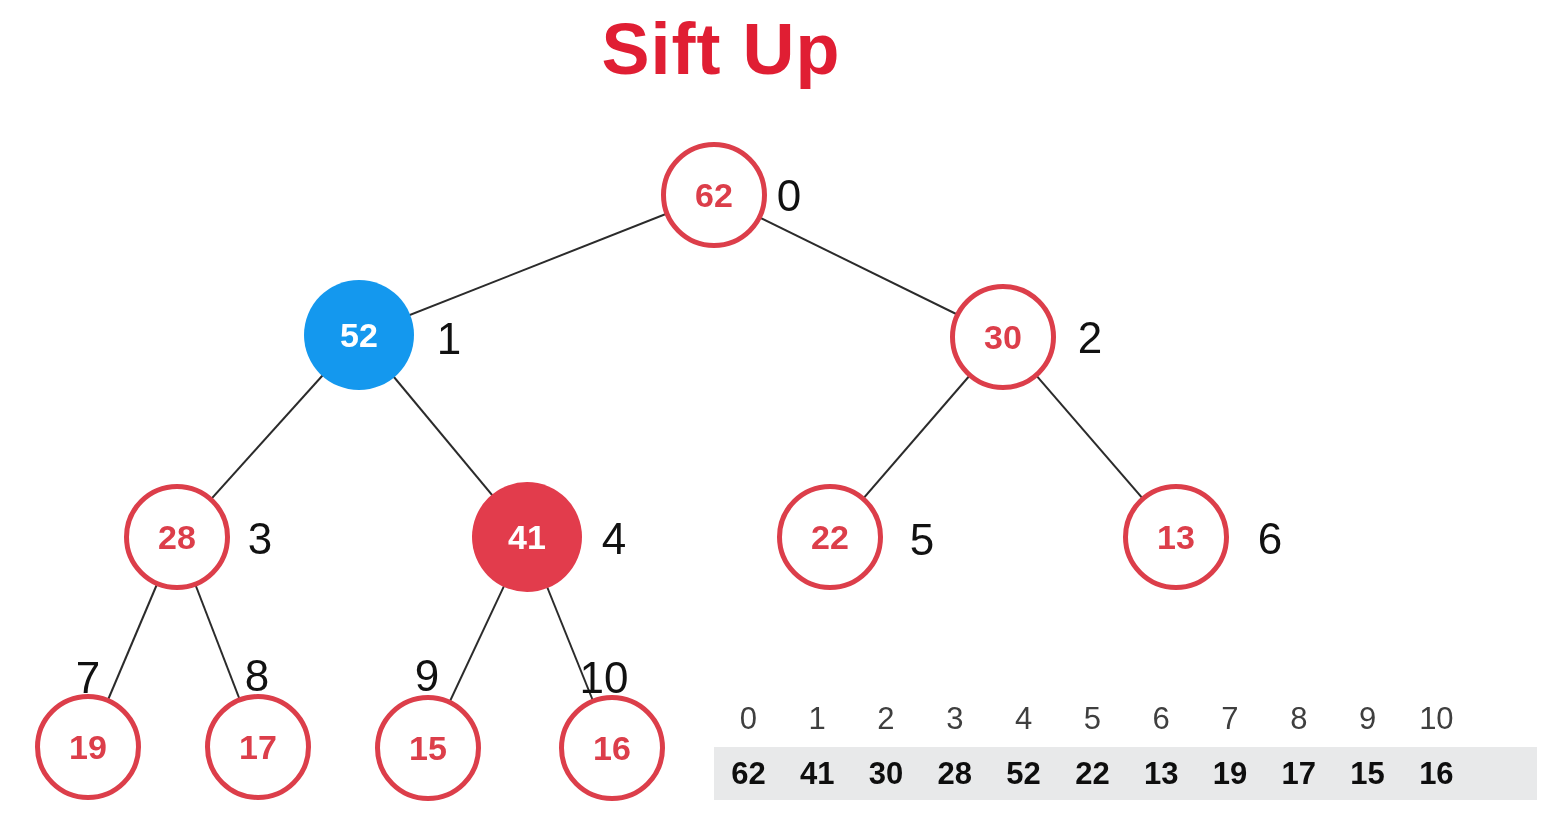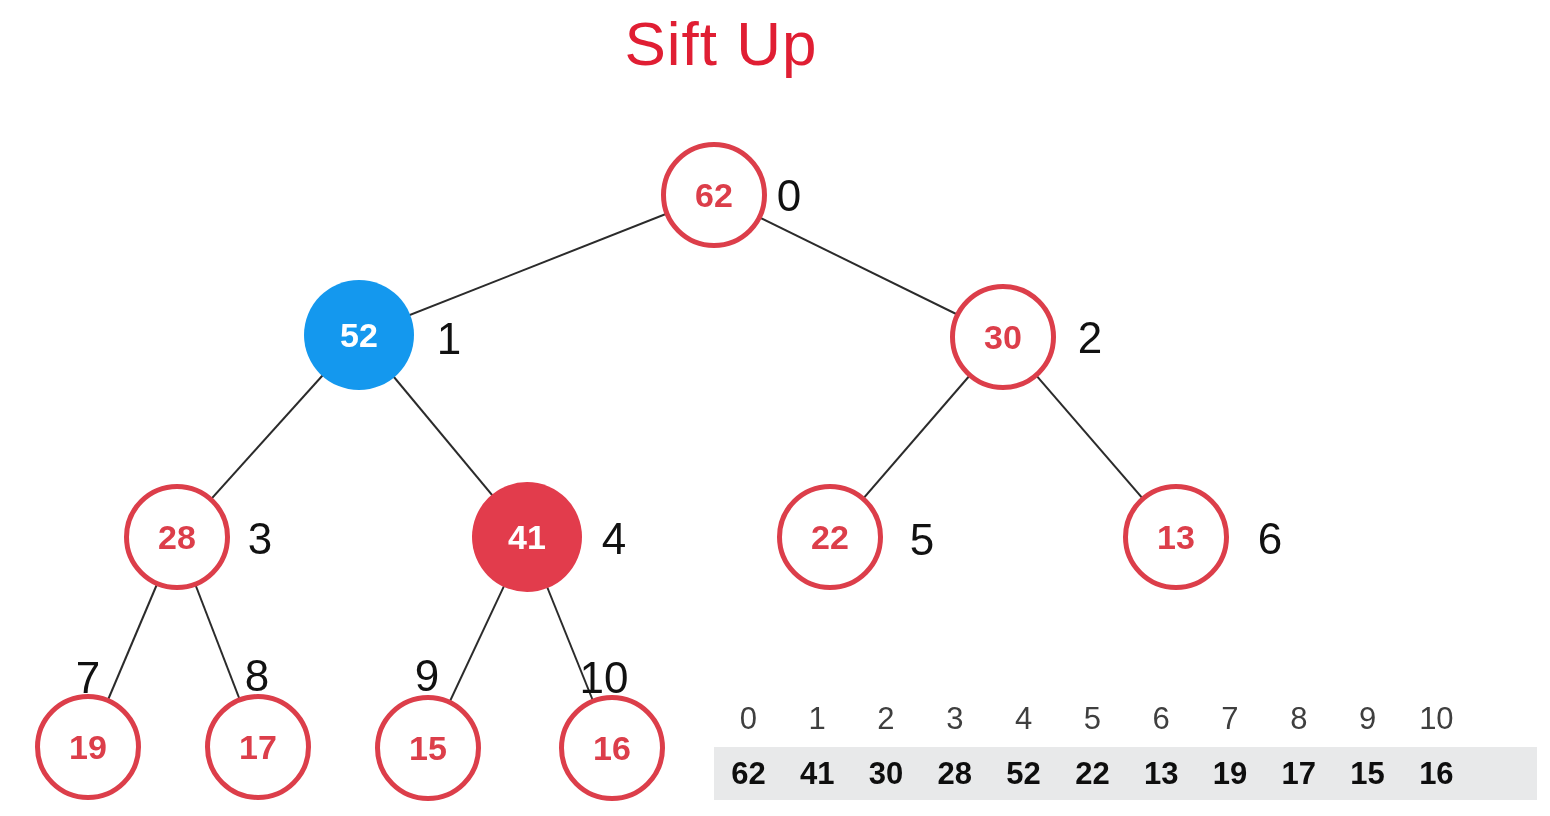--- a/index.html
+++ b/index.html
@@ -14,22 +14,22 @@
     height: 816px;
     background: #ffffff;
     overflow: hidden;
   }
   .title {
     position: absolute;
     left: 0;
     top: 8px;
     width: 1442px;
     text-align: center;
-    font-size: 62px;
-    font-weight: 400;
+    font-size: 72px;
+    font-weight: 700;
     color: #e01e33;
     letter-spacing: 1px;
   }
   svg.edges {
     position: absolute;
     left: 0;
     top: 0;
     z-index: 1;
   }
   svg.edges line {

